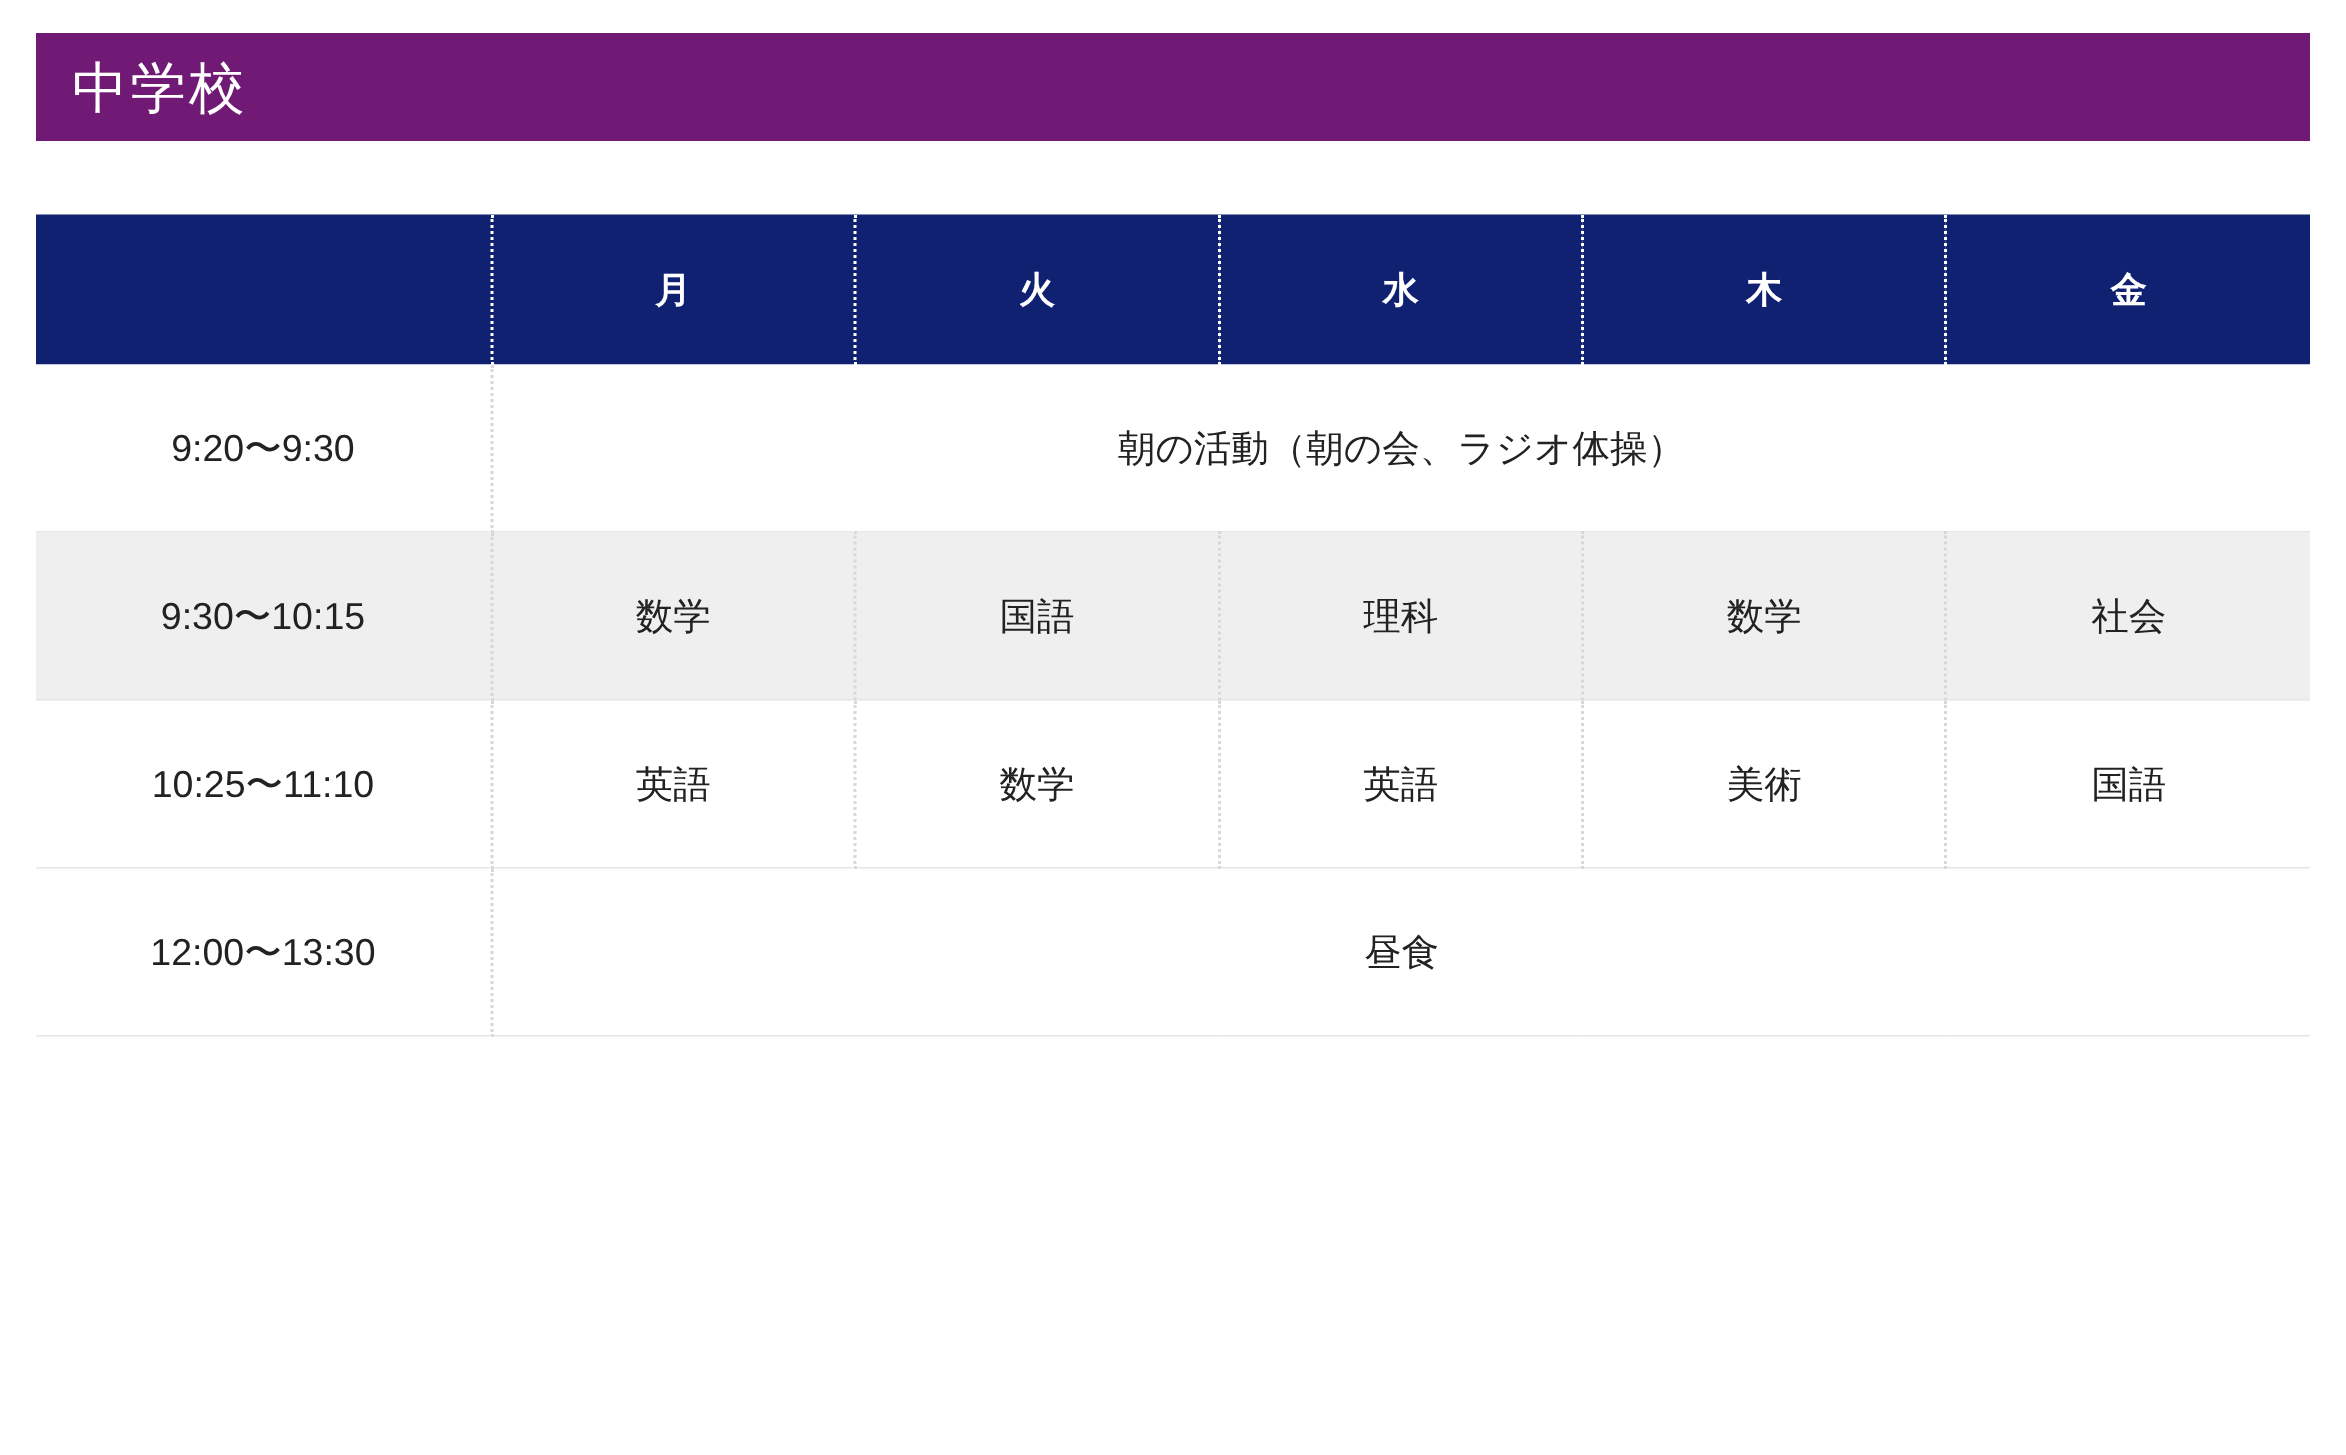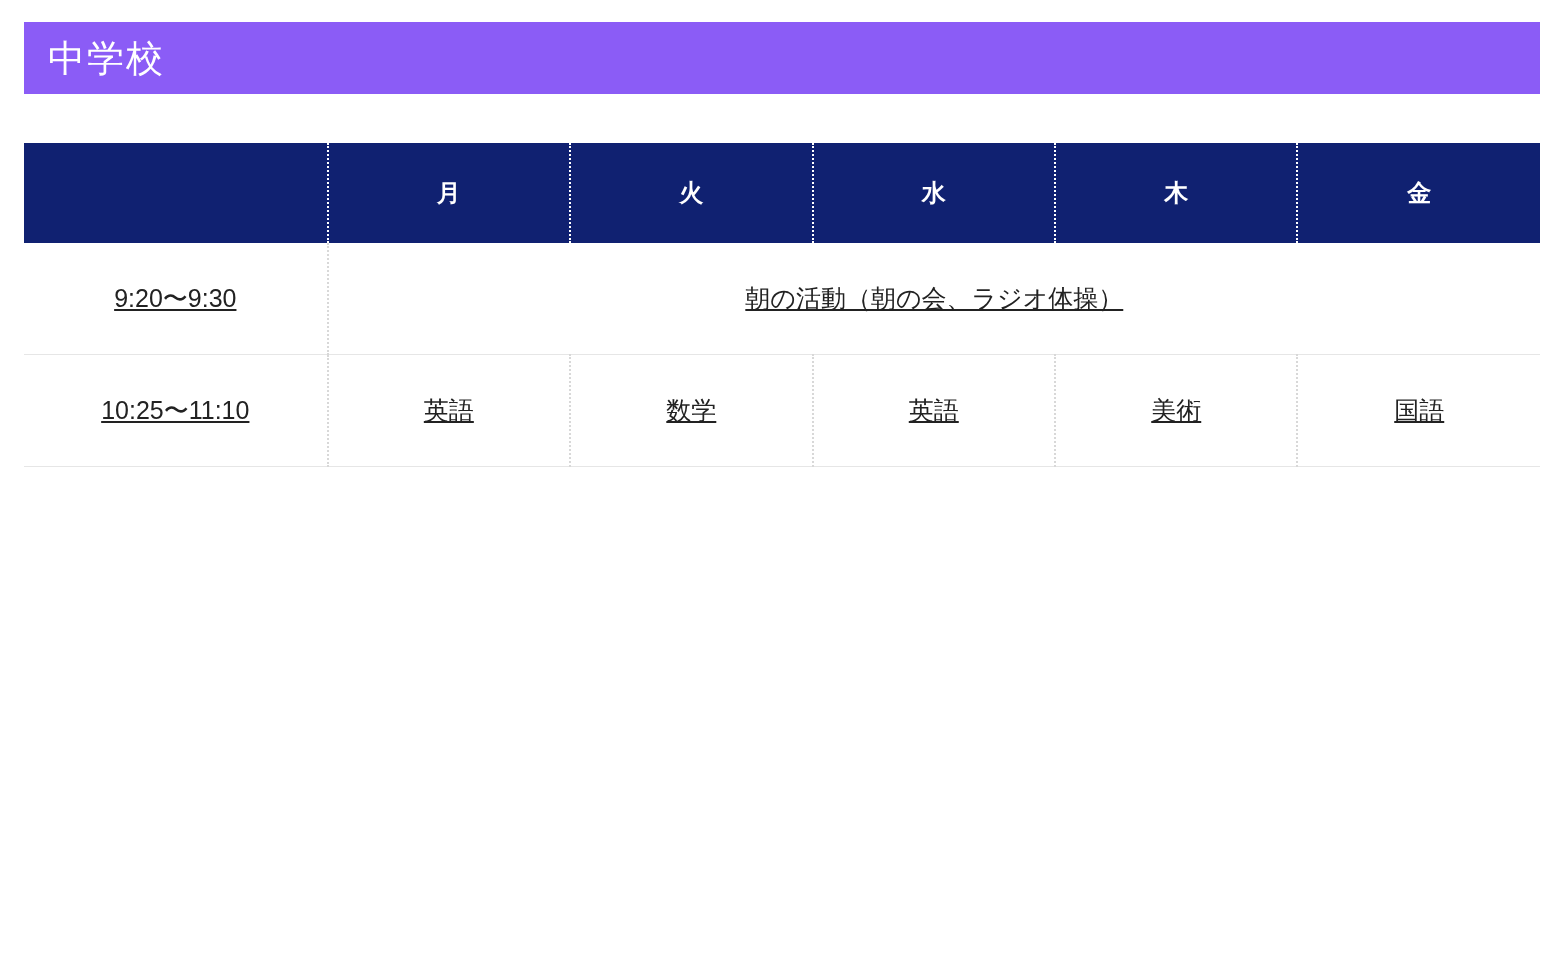--- a/index.html
+++ b/index.html
@@ -15,21 +15,21 @@
     overflow: hidden;
   }
   .page {
     width: 1564px;
     height: 970px;
     box-sizing: border-box;
     padding: 22px 24px 0 24px;
   }
   
   .banner {
-    background: #8b5cf6;
+    background: #701a75;
     height: 72px;
     display: flex;
     align-items: center;
     padding-left: 24px;
     box-sizing: border-box;
   }
   .banner-title {
     color: #ffffff;
     font-size: 37px;
     font-weight: 400;
@@ -68,21 +68,20 @@
   tbody td {
     height: 111px;
     font-size: 25px;
     text-align: center;
     vertical-align: middle;
     border-bottom: 1px solid #e6e6e6;
     border-right: 2px dotted #d8d8d8;
     padding: 0;
     color: #222222;
     font-weight: 400;
-    text-decoration: underline;
   }
   tbody td:last-child {
     border-right: none;
   }
   tbody tr.alt td {
     background: #efefef;
   }
   tbody tr.plain td {
     background: #ffffff;
   }
@@ -123,30 +122,42 @@
           <th>金</th>
         </tr>
       </thead>
       <tbody>
 
         <tr class="plain">
           <td class="time">9:20〜9:30</td>
           <td class="span" colspan="5">朝の活動（朝の会、ラジオ体操）</td>
         </tr>
 
+        <tr class="alt">
+          <td class="time">9:30〜10:15</td>
+          <td>数学</td>
+          <td>国語</td>
+          <td>理科</td>
+          <td>数学</td>
+          <td>社会</td>
+        </tr>
 
         <tr class="plain">
           <td class="time">10:25〜11:10</td>
           <td>英語</td>
           <td>数学</td>
           <td>英語</td>
           <td>美術</td>
           <td>国語</td>
         </tr>
 
 
+        <tr class="plain">
+          <td class="time">12:00〜13:30</td>
+          <td class="span" colspan="5">昼食</td>
+        </tr>
 
 
       </tbody>
     </table>
   </div>
 
 </div>
 
 </body></html>

